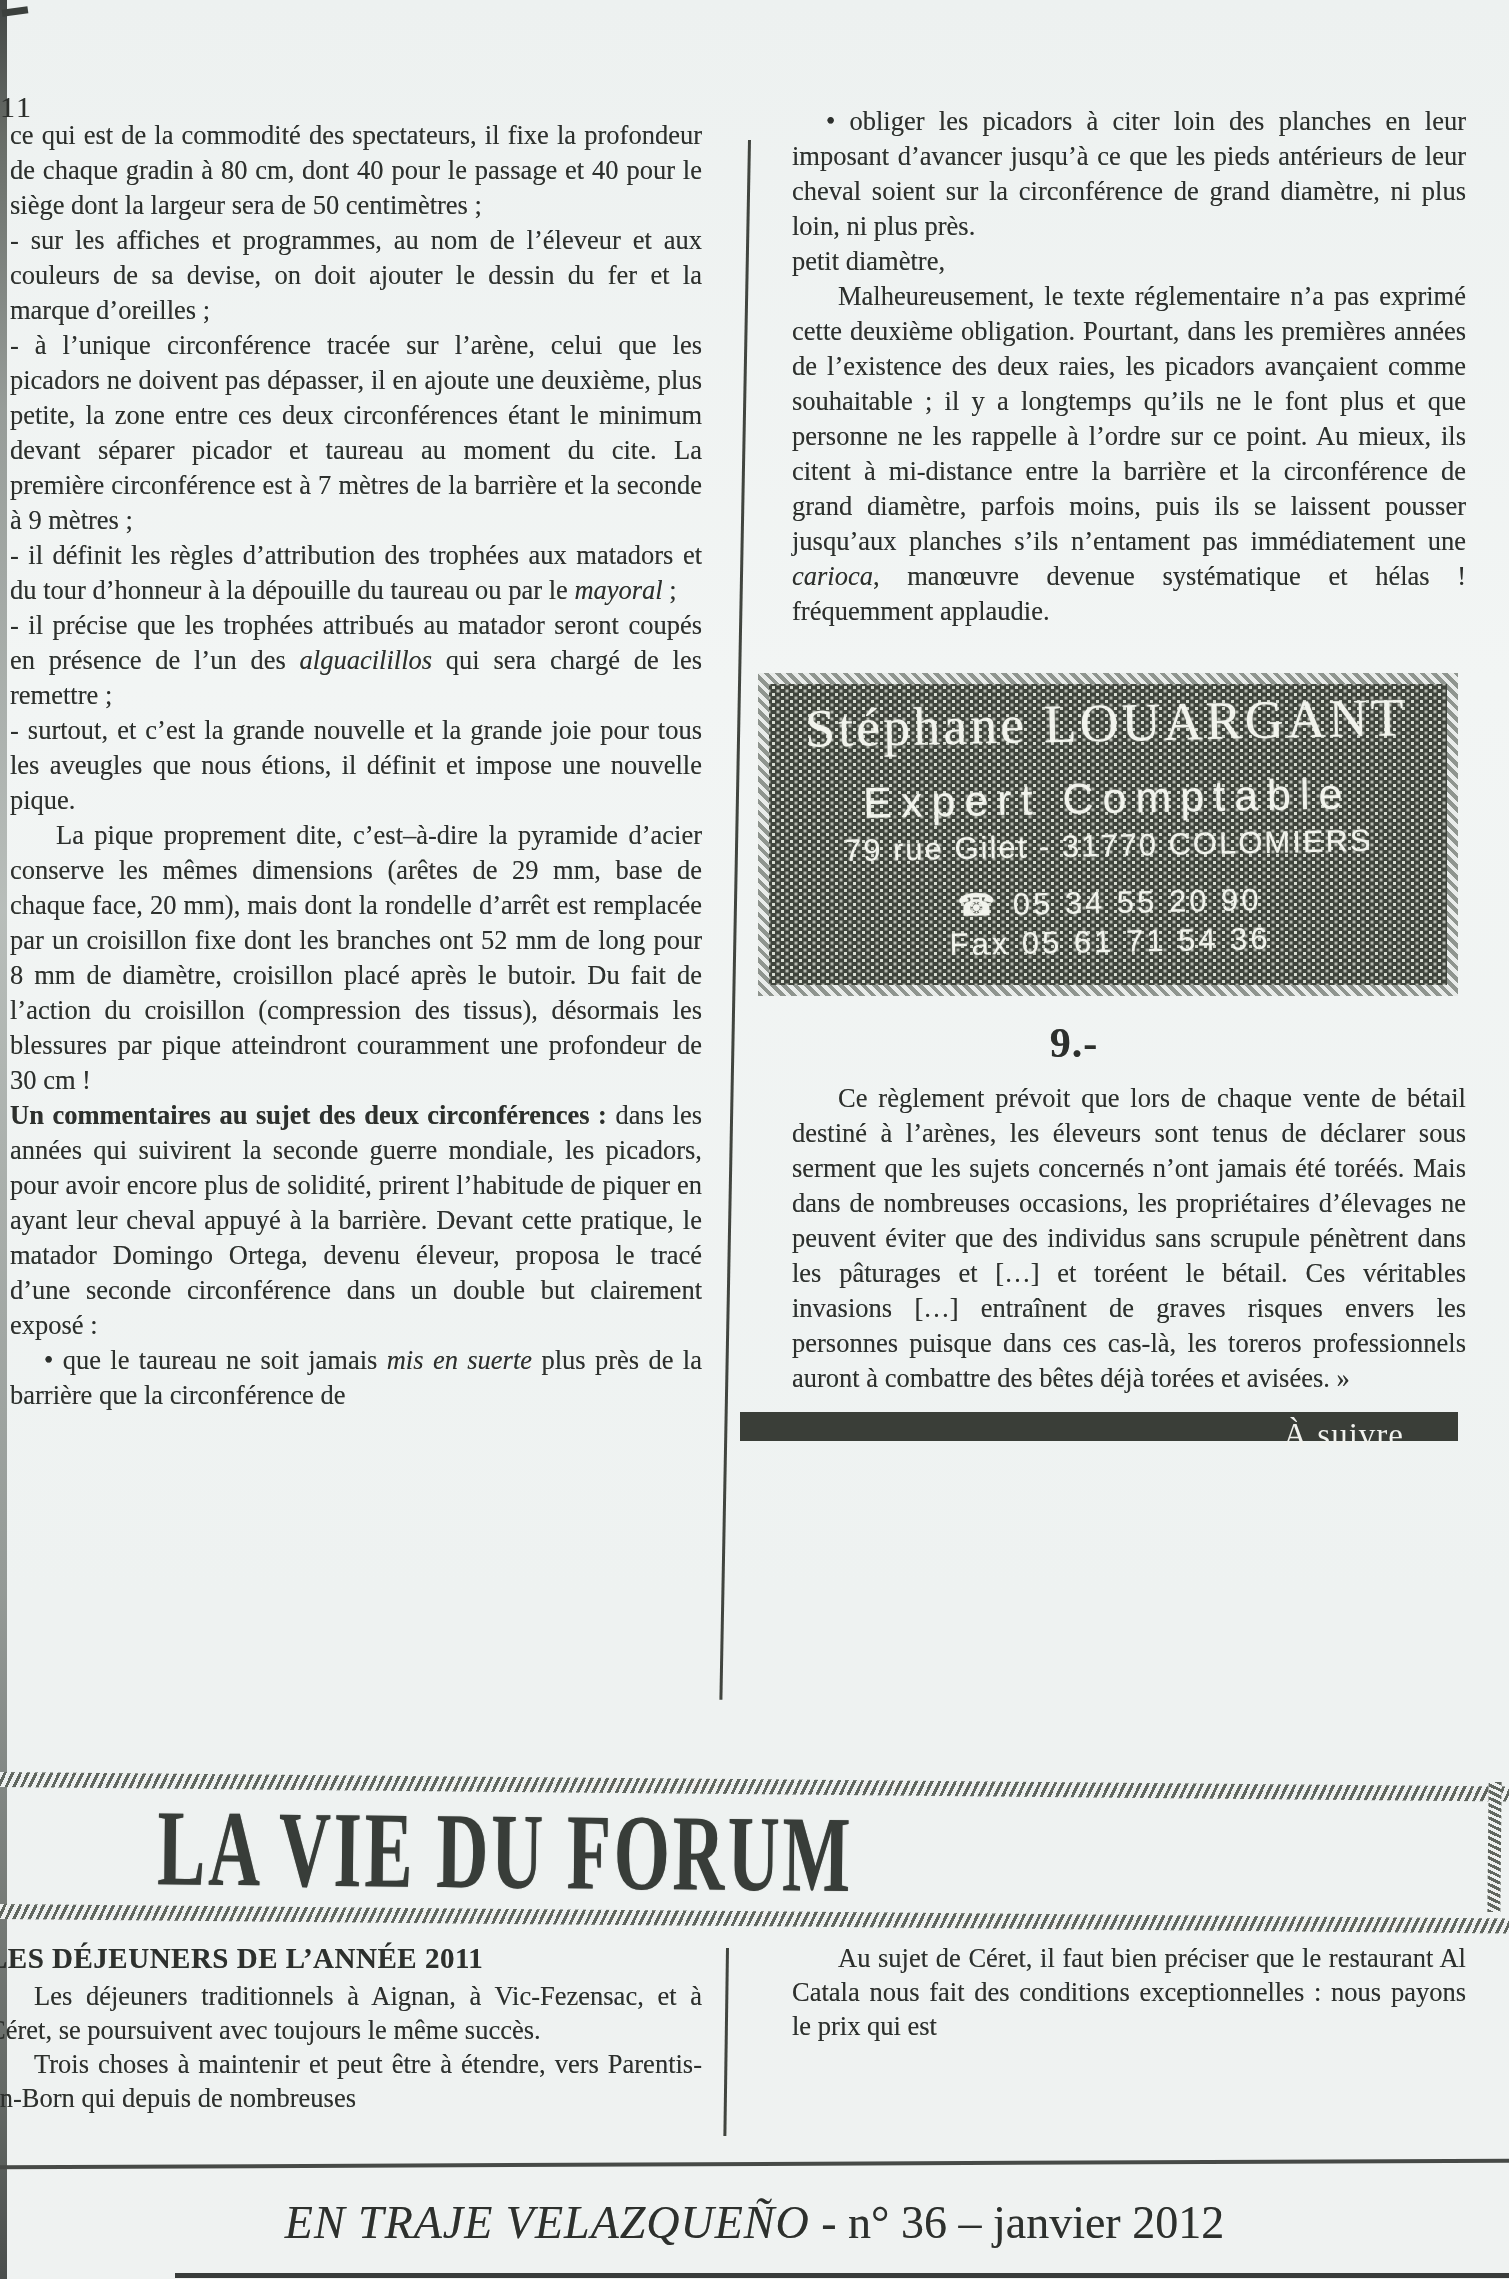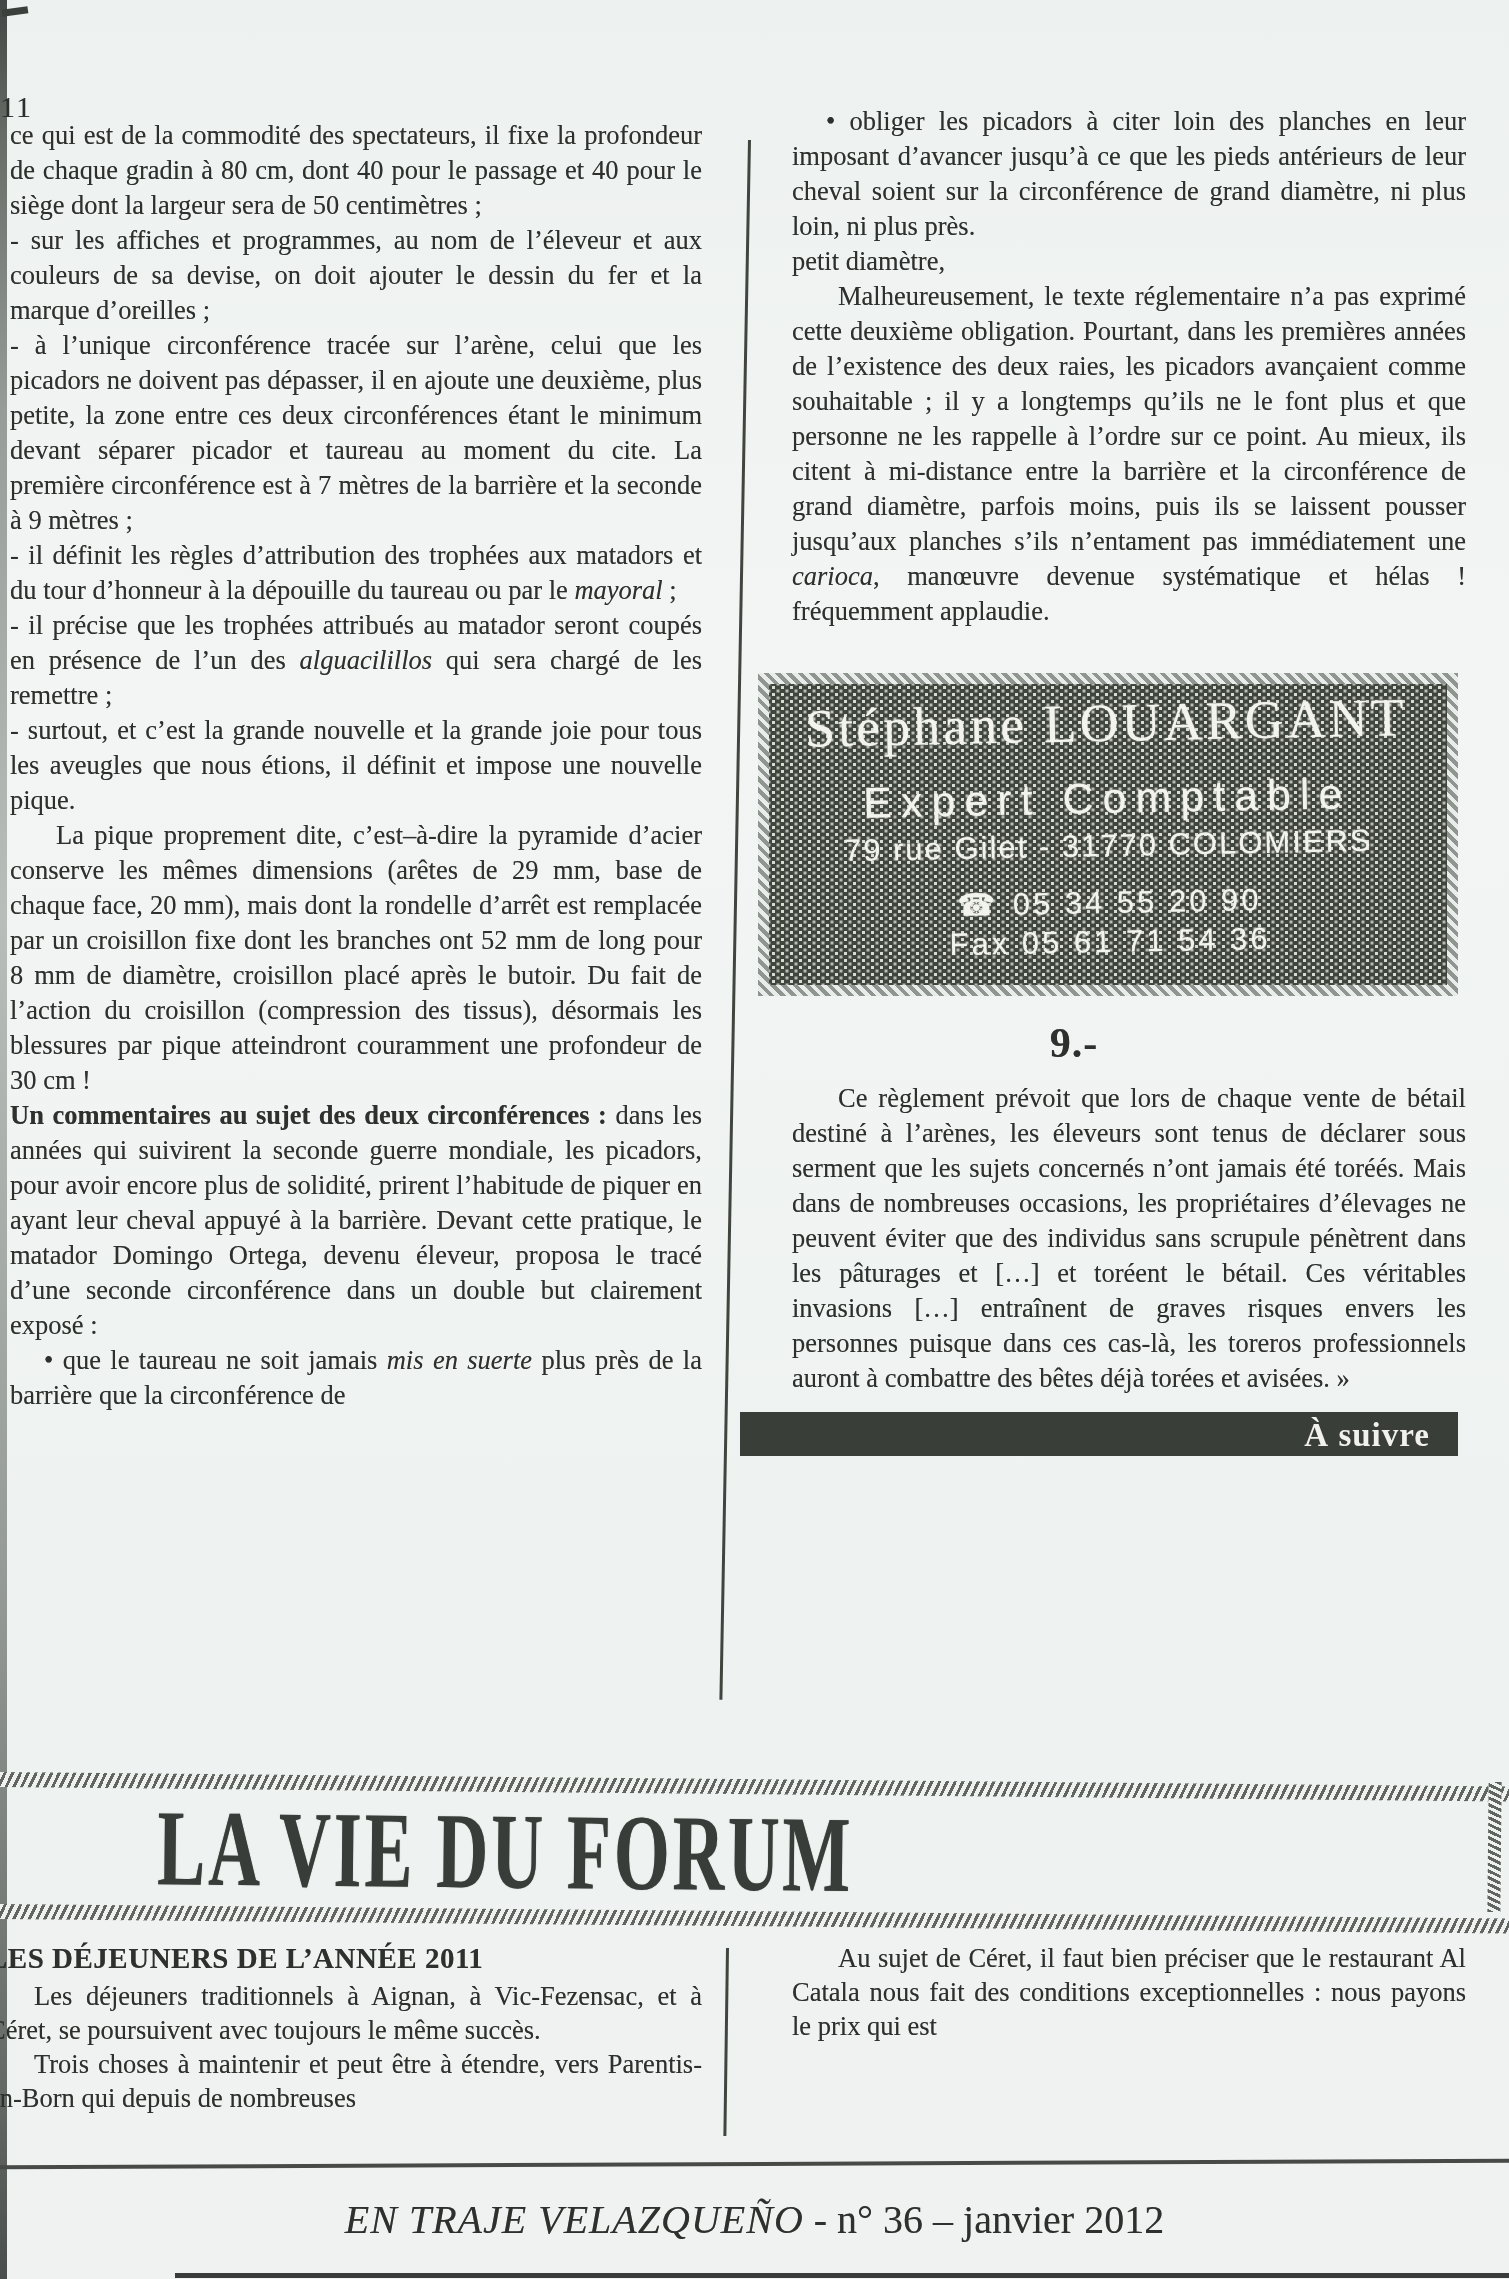--- a/index.html
+++ b/index.html
@@ -48,23 +48,23 @@
   .ad-address{font-family:"Liberation Sans",sans-serif; font-size:31px; letter-spacing:2px; margin-top:12px;}
   .ad-phone,.ad-fax{font-family:"Liberation Sans",sans-serif; font-size:31px; letter-spacing:3px;}
   .ad-phone{margin-top:22px;}
   .ad-fax{margin-top:4px;}
   .phone-glyph{margin-right:14px;}
 
   .section-nine-heading{margin-top:30px; padding-right:110px; text-align:center;
     font-size:42px; font-weight:700; letter-spacing:1px;}
   .quote-wrap{margin-top:20px;}
 
-  .a-suivre{margin:16px 0 0 -52px; width:718px; height:44px; background:#3a3e38;
-    color:#f1f2ee; font-weight:700; font-size:33px; line-height:47px;
-    text-align:right; padding-right:28px; box-sizing:border-box; letter-spacing:1px;
+  .a-suivre{margin:16px 0 0 -52px; width:718px; height:29px; background:#3a3e38;
+    color:#f1f2ee; font-weight:400; font-size:33px; line-height:47px;
+    text-align:right; padding-right:54px; box-sizing:border-box; letter-spacing:1px;
     text-shadow:none;}
 
   
   .forum-banner{position:absolute; left:0; top:1758px; width:1509px; height:172px;}
   .hatch-h{position:absolute; left:-4px; width:1520px; height:15px;
     background:repeating-linear-gradient(115deg,#60665f 0 3px,#eef1f0 3px 7px);}
   .hatch-top{top:14px; transform:rotate(0.55deg); transform-origin:left center;}
   .hatch-bottom{top:146px; transform:rotate(0.55deg); transform-origin:left center;}
   .hatch-v{position:absolute; right:8px; top:24px; width:13px; height:130px;
     background:repeating-linear-gradient(25deg,#60665f 0 3px,#eef1f0 3px 6px);
@@ -76,21 +76,21 @@
 
   
   #col-left-bottom{position:absolute; left:-12px; top:1941px; width:714px;}
   #col-right-bottom{position:absolute; left:792px; top:1941px; width:674px;}
   .bottom-heading{font-size:29px; font-weight:700; letter-spacing:.5px; margin:0 0 4px 0;}
 
   
   .footer-rule{position:absolute; left:0; top:2162px; width:1509px; height:4px;
     background:#474a47; transform:rotate(-0.25deg);}
   .footer-text{position:absolute; left:0; top:2196px; width:1509px; text-align:center;
-    font-size:40px;}
+    font-size:46px;}
   .footer-text .seg-i{font-style:italic; letter-spacing:1px;}
 
   
   .edge-left{position:absolute; left:0; top:0; width:7px; height:2279px; opacity:.85;
     background:linear-gradient(180deg,#242826 0%,#50554f 6%,#878d89 18%,#aeb4b0 40%,#848a86 70%,#4b504c 92%,#2d312f 100%);}
   .edge-bottom{position:absolute; left:175px; bottom:1px; width:1334px; height:5px; background:#393c3a;}
   .corner-speck{position:absolute; left:2px; top:8px; width:26px; height:7px; background:#3c403d; transform:rotate(-8deg);}
 </style>
 </head>
 <body>

